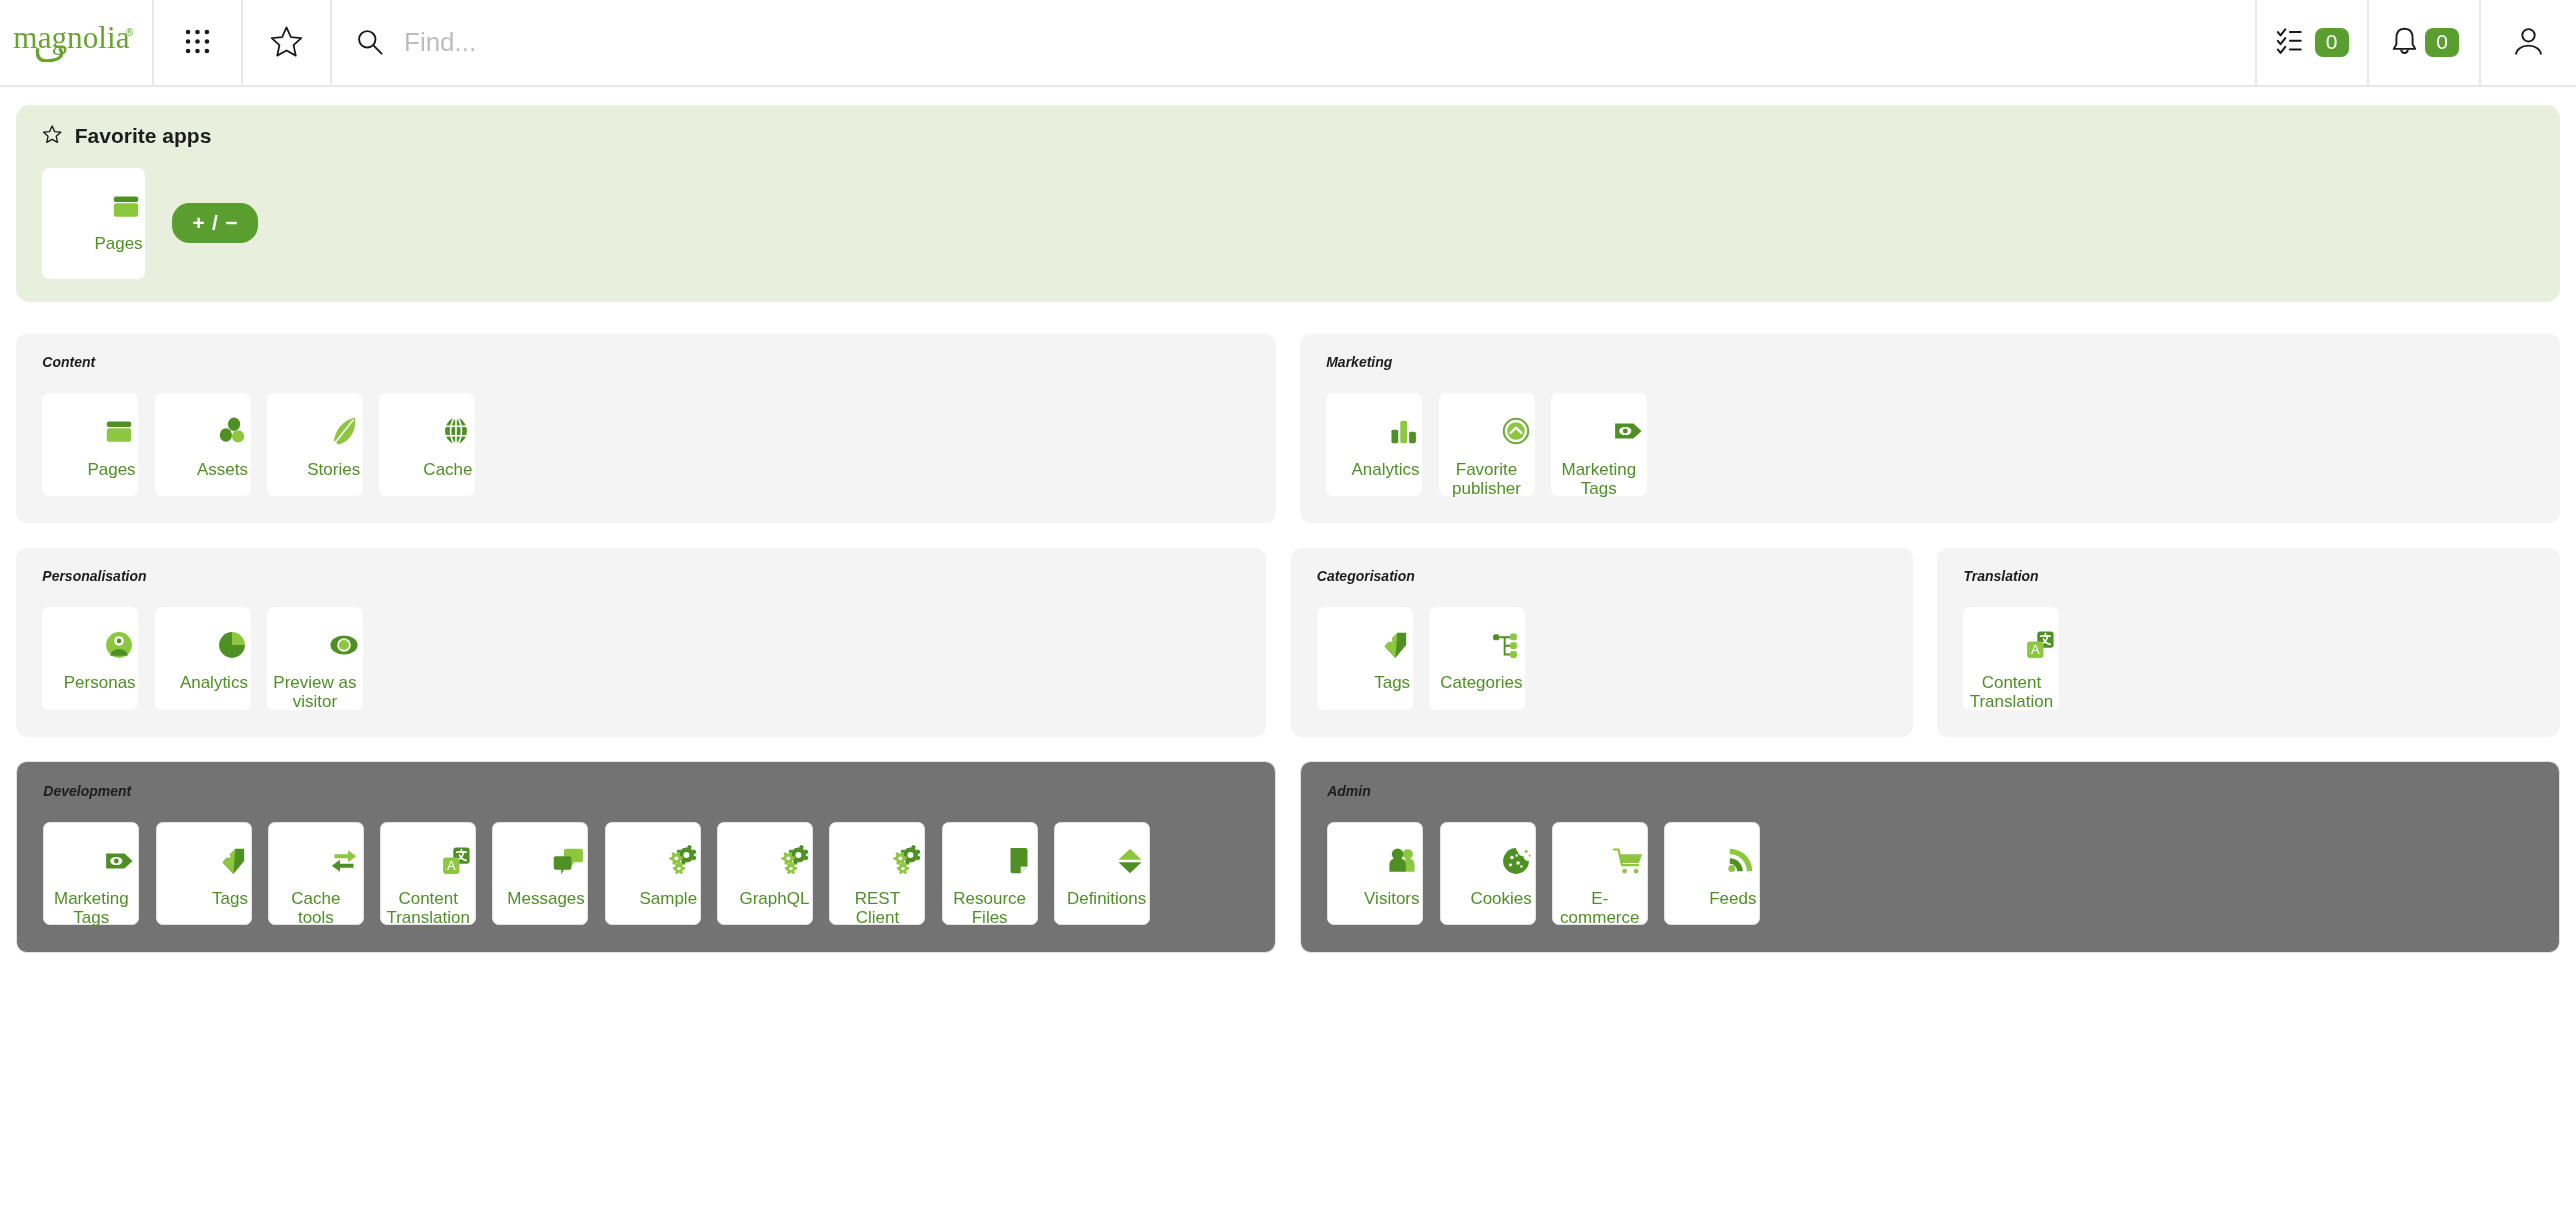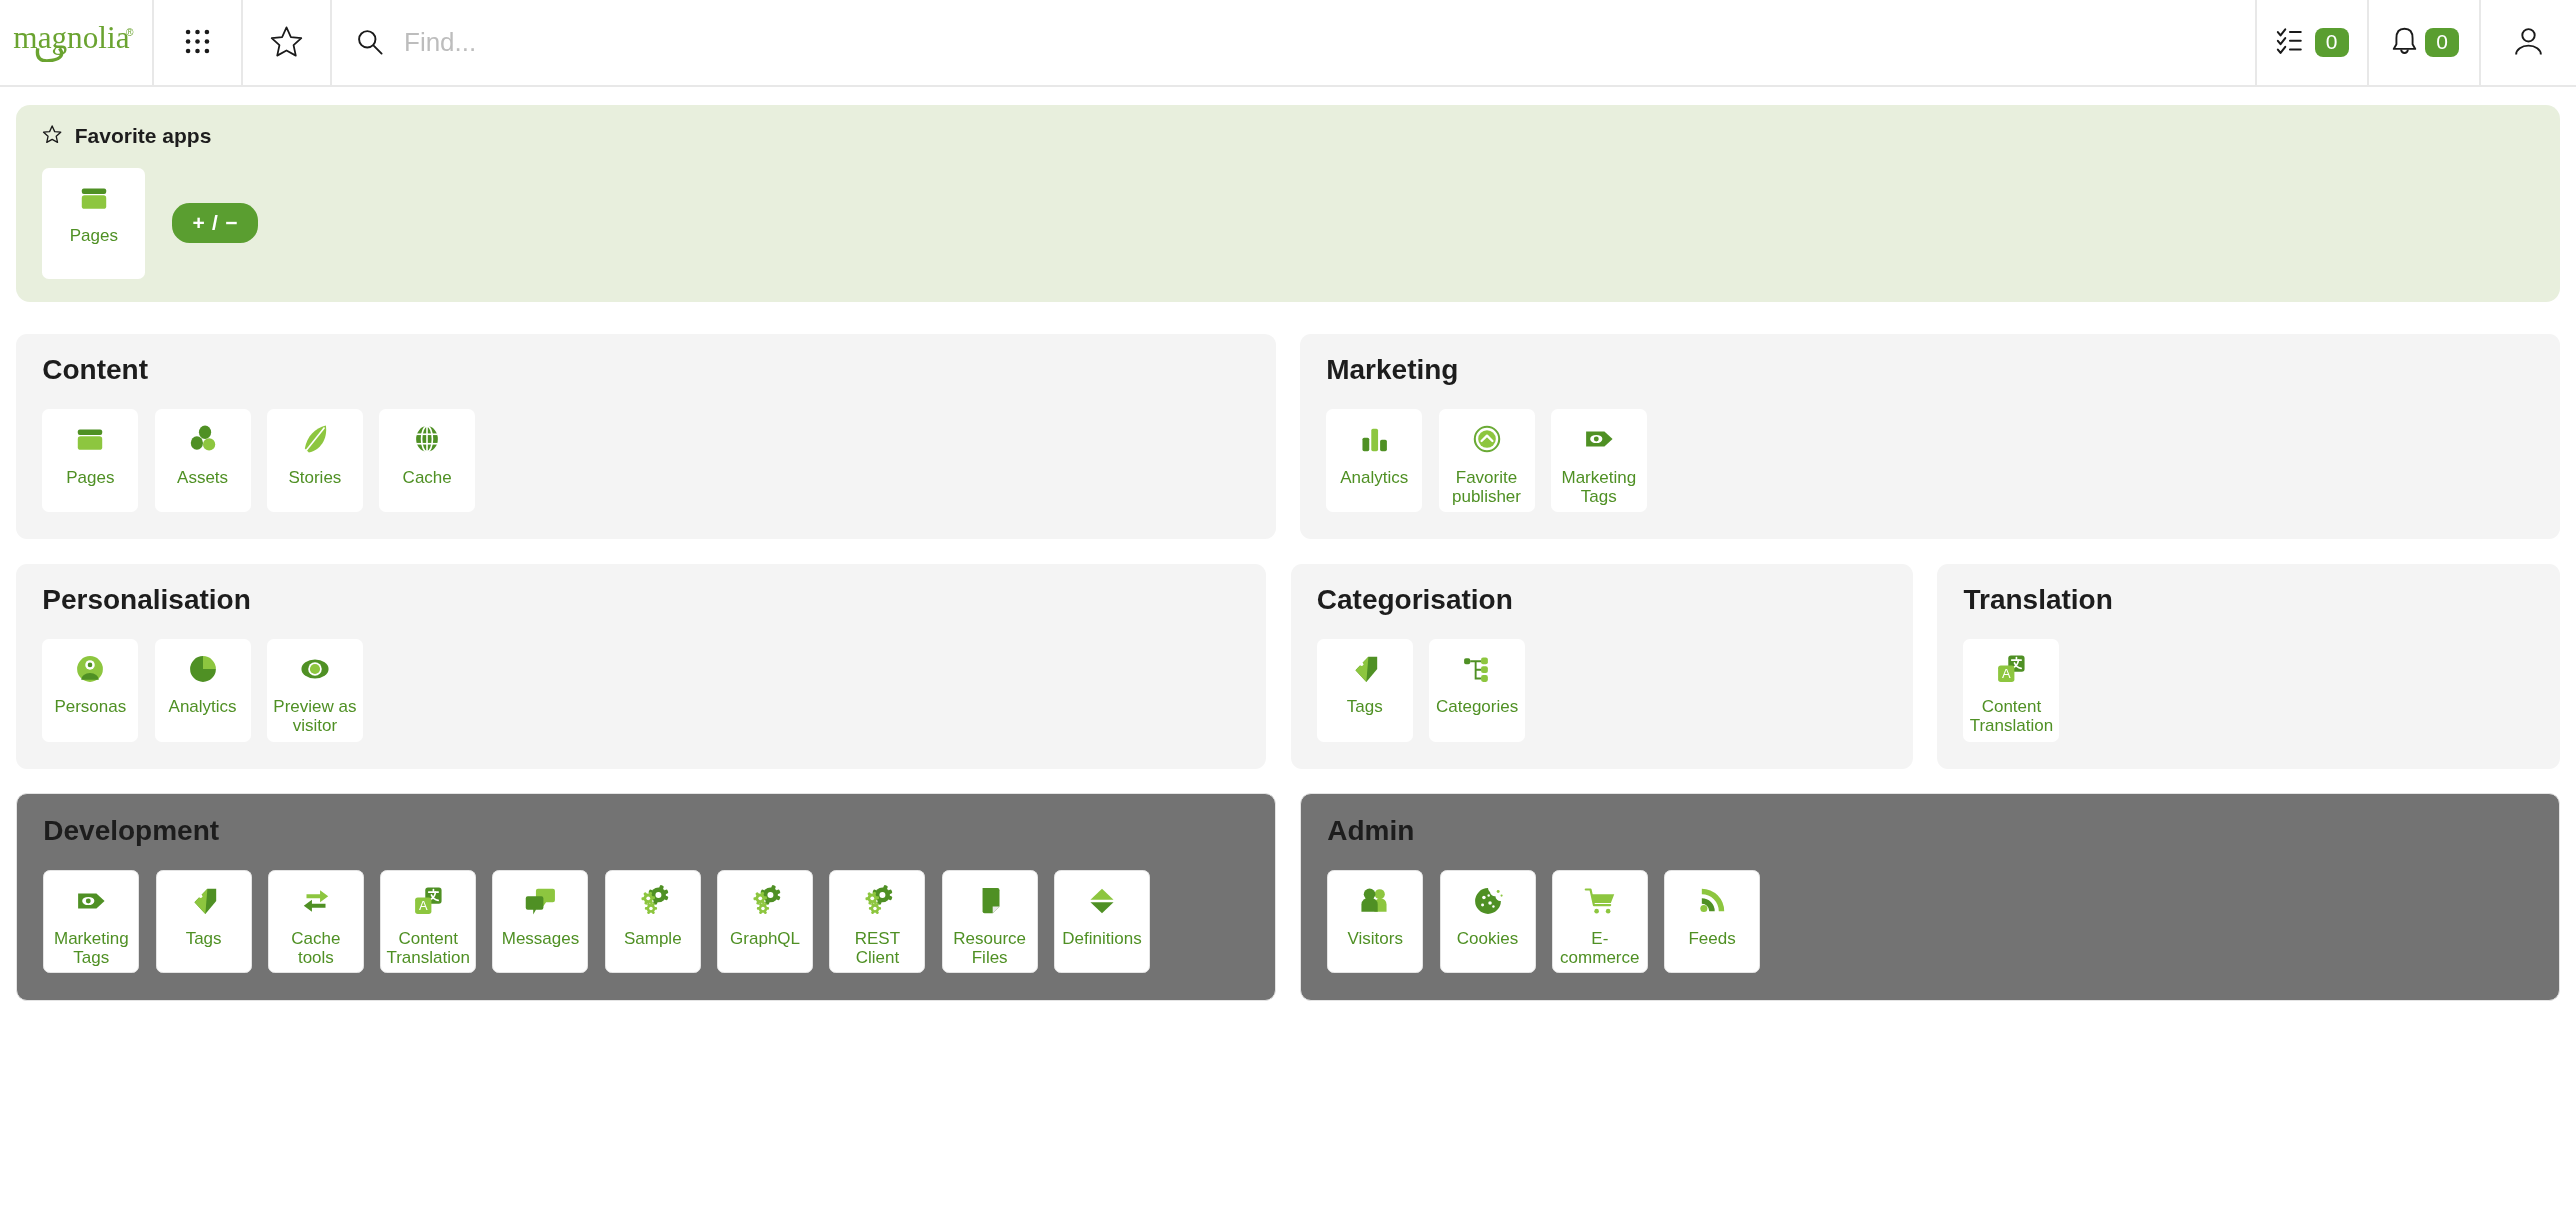--- a/index.html
+++ b/index.html
@@ -101,33 +101,34 @@
 
   
   .row { display: flex; gap: 24.4px; margin-bottom: 24.4px; align-items: stretch; }
   .panel {
     border-radius: 11px;
     padding: 20.3px 26px 27px 26px;
   }
   .panel.grey { background: #f4f4f4; }
   .panel.white { background: #737373; border: 1.4px solid #e4e4e4; }
   .panel-title {
-    font-size: 28px; font-weight: bold; color: #1d1d1d;
+    font-size: 14px; font-weight: bold; color: #1d1d1d;
     margin-bottom: 23px;
+    font-style: italic;
   }
   .apps { display: flex; flex-wrap: wrap; gap: 16.3px; align-content: flex-start; }
 
   
   .tile {
     width: 96px; height: 103px;
     background: #ffffff;
     border-radius: 6.8px;
     display: flex; flex-direction: column;
-    align-items: center;
-    padding-top: 11px;
+    align-items: flex-end;
+    padding-top: 19px;
     cursor: pointer;
   }
   .tile.bordered { border: 1.4px solid #e4e4e4; }
   .tile .glyph {
     width: 38px; height: 38px;
     display:flex; align-items:center; justify-content:center;
     margin-bottom: 9.5px;
   }
   .tile .lbl {
     font-size: 17px;

